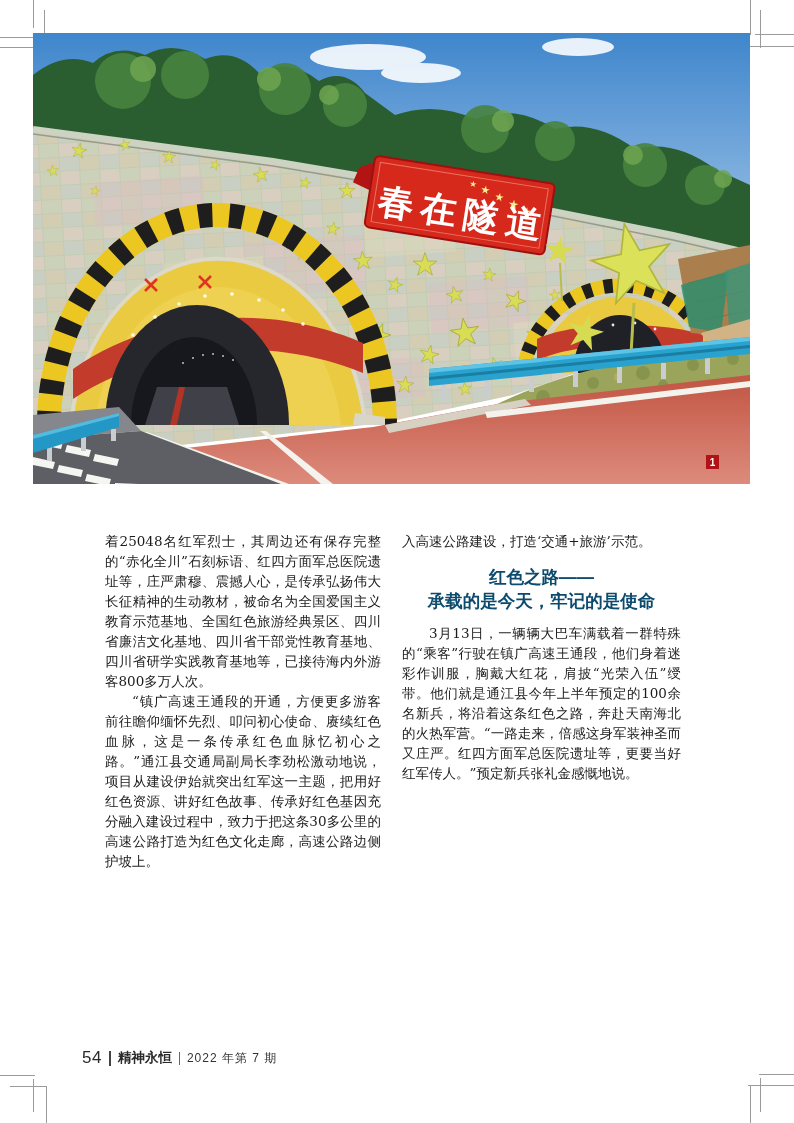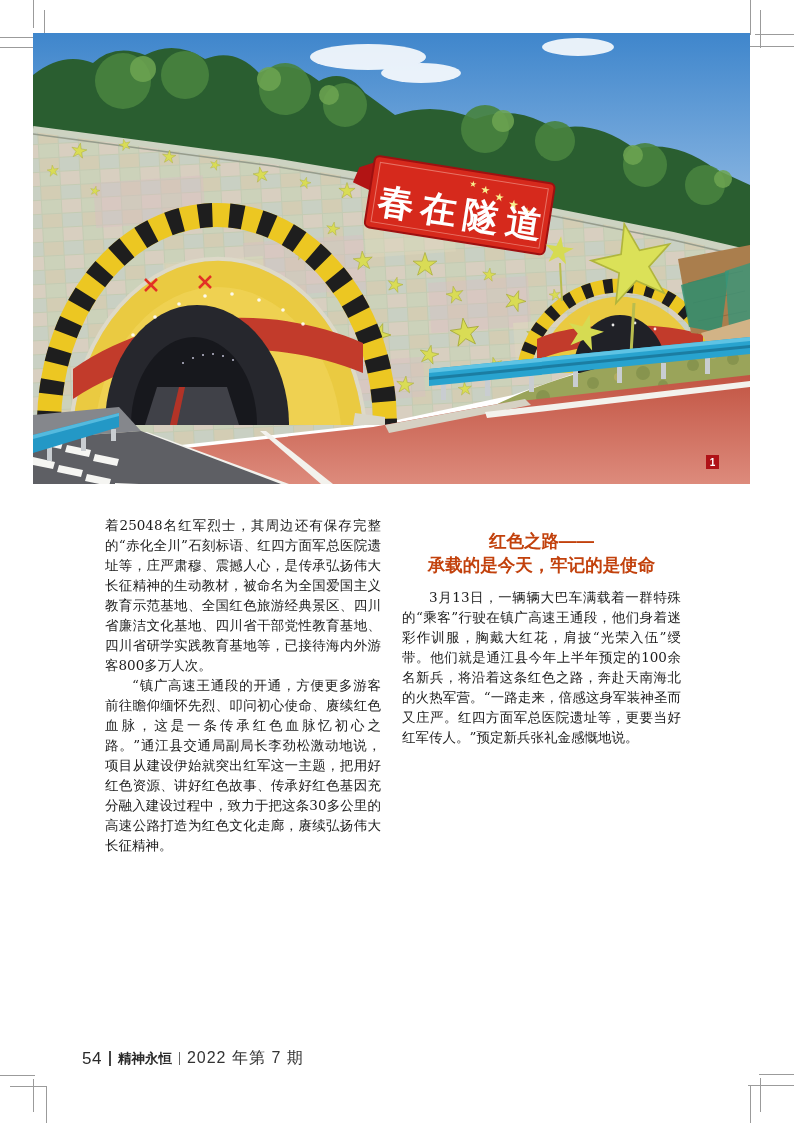--- a/index.html
+++ b/index.html
@@ -4,35 +4,35 @@
 <style>
   html,body{margin:0;padding:0;background:#ffffff;}
   #page{position:relative;width:794px;height:1123px;background:#ffffff;overflow:hidden;
         font-family:"DejaVu Serif","Liberation Serif",serif;}
   .crop{position:absolute;background:#9b9b9b;}
   #photo-wrap{position:absolute;left:33px;top:33px;width:717px;height:451px;}
   #photo-wrap svg{display:block;width:717px;height:451px;}
   #figure-badge{position:absolute;left:706px;top:455px;width:13px;height:14px;background:#b01217;
     color:#fff;font-family:"Liberation Sans",sans-serif;font-size:10px;font-weight:bold;
     display:flex;align-items:center;justify-content:center;}
-  .col{position:absolute;top:515px;font-size:13.5px;line-height:20px;color:#1b1b1b;
+  .col{position:absolute;top:531px;font-size:13.5px;line-height:20px;color:#1b1b1b;
        text-align:justify;text-justify:inter-ideograph;}
   #col-left{left:105px;width:276px;}
   #col-right{left:402px;width:279px;}
   .col p{margin:0;}
   .col p.indent{text-indent:2em;}
-  #red-heading{margin:14px 0 10px 0;text-align:center;color:#c2410c;font-weight:bold;
+  #red-heading{margin:14px 0 10px 0;text-align:center;color:#0c4a6e;font-weight:bold;
     font-size:17.5px;line-height:24px;font-family:"Liberation Sans","DejaVu Sans",sans-serif;}
   #footer{position:absolute;left:82px;top:1048px;display:flex;align-items:center;
     font-family:"Liberation Sans","DejaVu Sans",sans-serif;color:#2a2a2a;}
   #footer .pageno{font-size:17px;letter-spacing:.5px;}
   #footer .sep1{width:2px;height:15px;background:#444;margin:0 7px;}
   #footer .sep2{width:1px;height:13px;background:#666;margin:0 7px;}
   #footer .mag{font-size:13.5px;font-weight:bold;}
-  #footer .issue{font-size:16px;color:#333;letter-spacing:1px;}
+  #footer .issue{font-size:12px;color:#333;letter-spacing:1px;}
 </style>
 </head>
 <body>
 
 <div id="page">
 
   <div class="crop" style="left:33px;top:0;width:1px;height:28px;"></div>
   <div class="crop" style="left:44px;top:10px;width:1px;height:26px;"></div>
   <div class="crop" style="left:0;top:37px;width:44px;height:1px;"></div>
   <div class="crop" style="left:0;top:47px;width:33px;height:1px;"></div>
@@ -305,24 +305,25 @@
         <polygon points="0,402 86,380 86,394 0,420" fill="#2398c6"></polygon>
         <polygon points="0,402 86,380 86,383 0,406" fill="#54bade"></polygon>
       </g>
     </svg>
   </div>
 
   <div id="figure-badge">1</div>
 
   <div class="col" id="col-left">
     <p>着25048名红军烈士，其周边还有保存完整的“赤化全川”石刻标语、红四方面军总医院遗址等，庄严肃穆、震撼人心，是传承弘扬伟大长征精神的生动教材，被命名为全国爱国主义教育示范基地、全国红色旅游经典景区、四川省廉洁文化基地、四川省干部党性教育基地、四川省研学实践教育基地等，已接待海内外游客800多万人次。</p>
-    <p class="indent">“镇广高速王通段的开通，方便更多游客前往瞻仰缅怀先烈、叩问初心使命、赓续红色血脉，这是一条传承红色血脉忆初心之路。”通江县交通局副局长李劲松激动地说，项目从建设伊始就突出红军这一主题，把用好红色资源、讲好红色故事、传承好红色基因充分融入建设过程中，致力于把这条30多公里的高速公路打造为红色文化走廊，赓续弘扬伟大长征精神。</p>
+    <p class="indent">“镇广高速王通段的开通，方便更多游客前往瞻仰缅怀先烈、叩问初心使命、赓续红色血脉，这是一条传承红色血脉忆初心之路。”通江县交通局副局长李劲松激动地说，项目从建设伊始就突出红军这一主题，把用好红色资源、讲好红色故事、传承好红色基因充分融入建设过程中，致力于把这条30多公里的高速公路打造为红色文化走廊，高速公路边侧护坡上。</p>
   </div>
 
   <div class="col" id="col-right">
+    <p>入高速公路建设，打造‘交通+旅游’示范。</p>
     <div id="red-heading">
       <div>红色之路——</div>
       <div>承载的是今天，牢记的是使命</div>
     </div>
     <p class="indent">3月13日，一辆辆大巴车满载着一群特殊的“乘客”行驶在镇广高速王通段，他们身着迷彩作训服，胸戴大红花，肩披“光荣入伍”绶带。他们就是通江县今年上半年预定的100余名新兵，将沿着这条红色之路，奔赴天南海北的火热军营。“一路走来，倍感这身军装神圣而又庄严。红四方面军总医院遗址等，更要当好红军传人。”预定新兵张礼金感慨地说。</p>
   </div>
 
   <div id="footer">
     <span class="pageno">54</span>
     <span class="sep1"></span>

